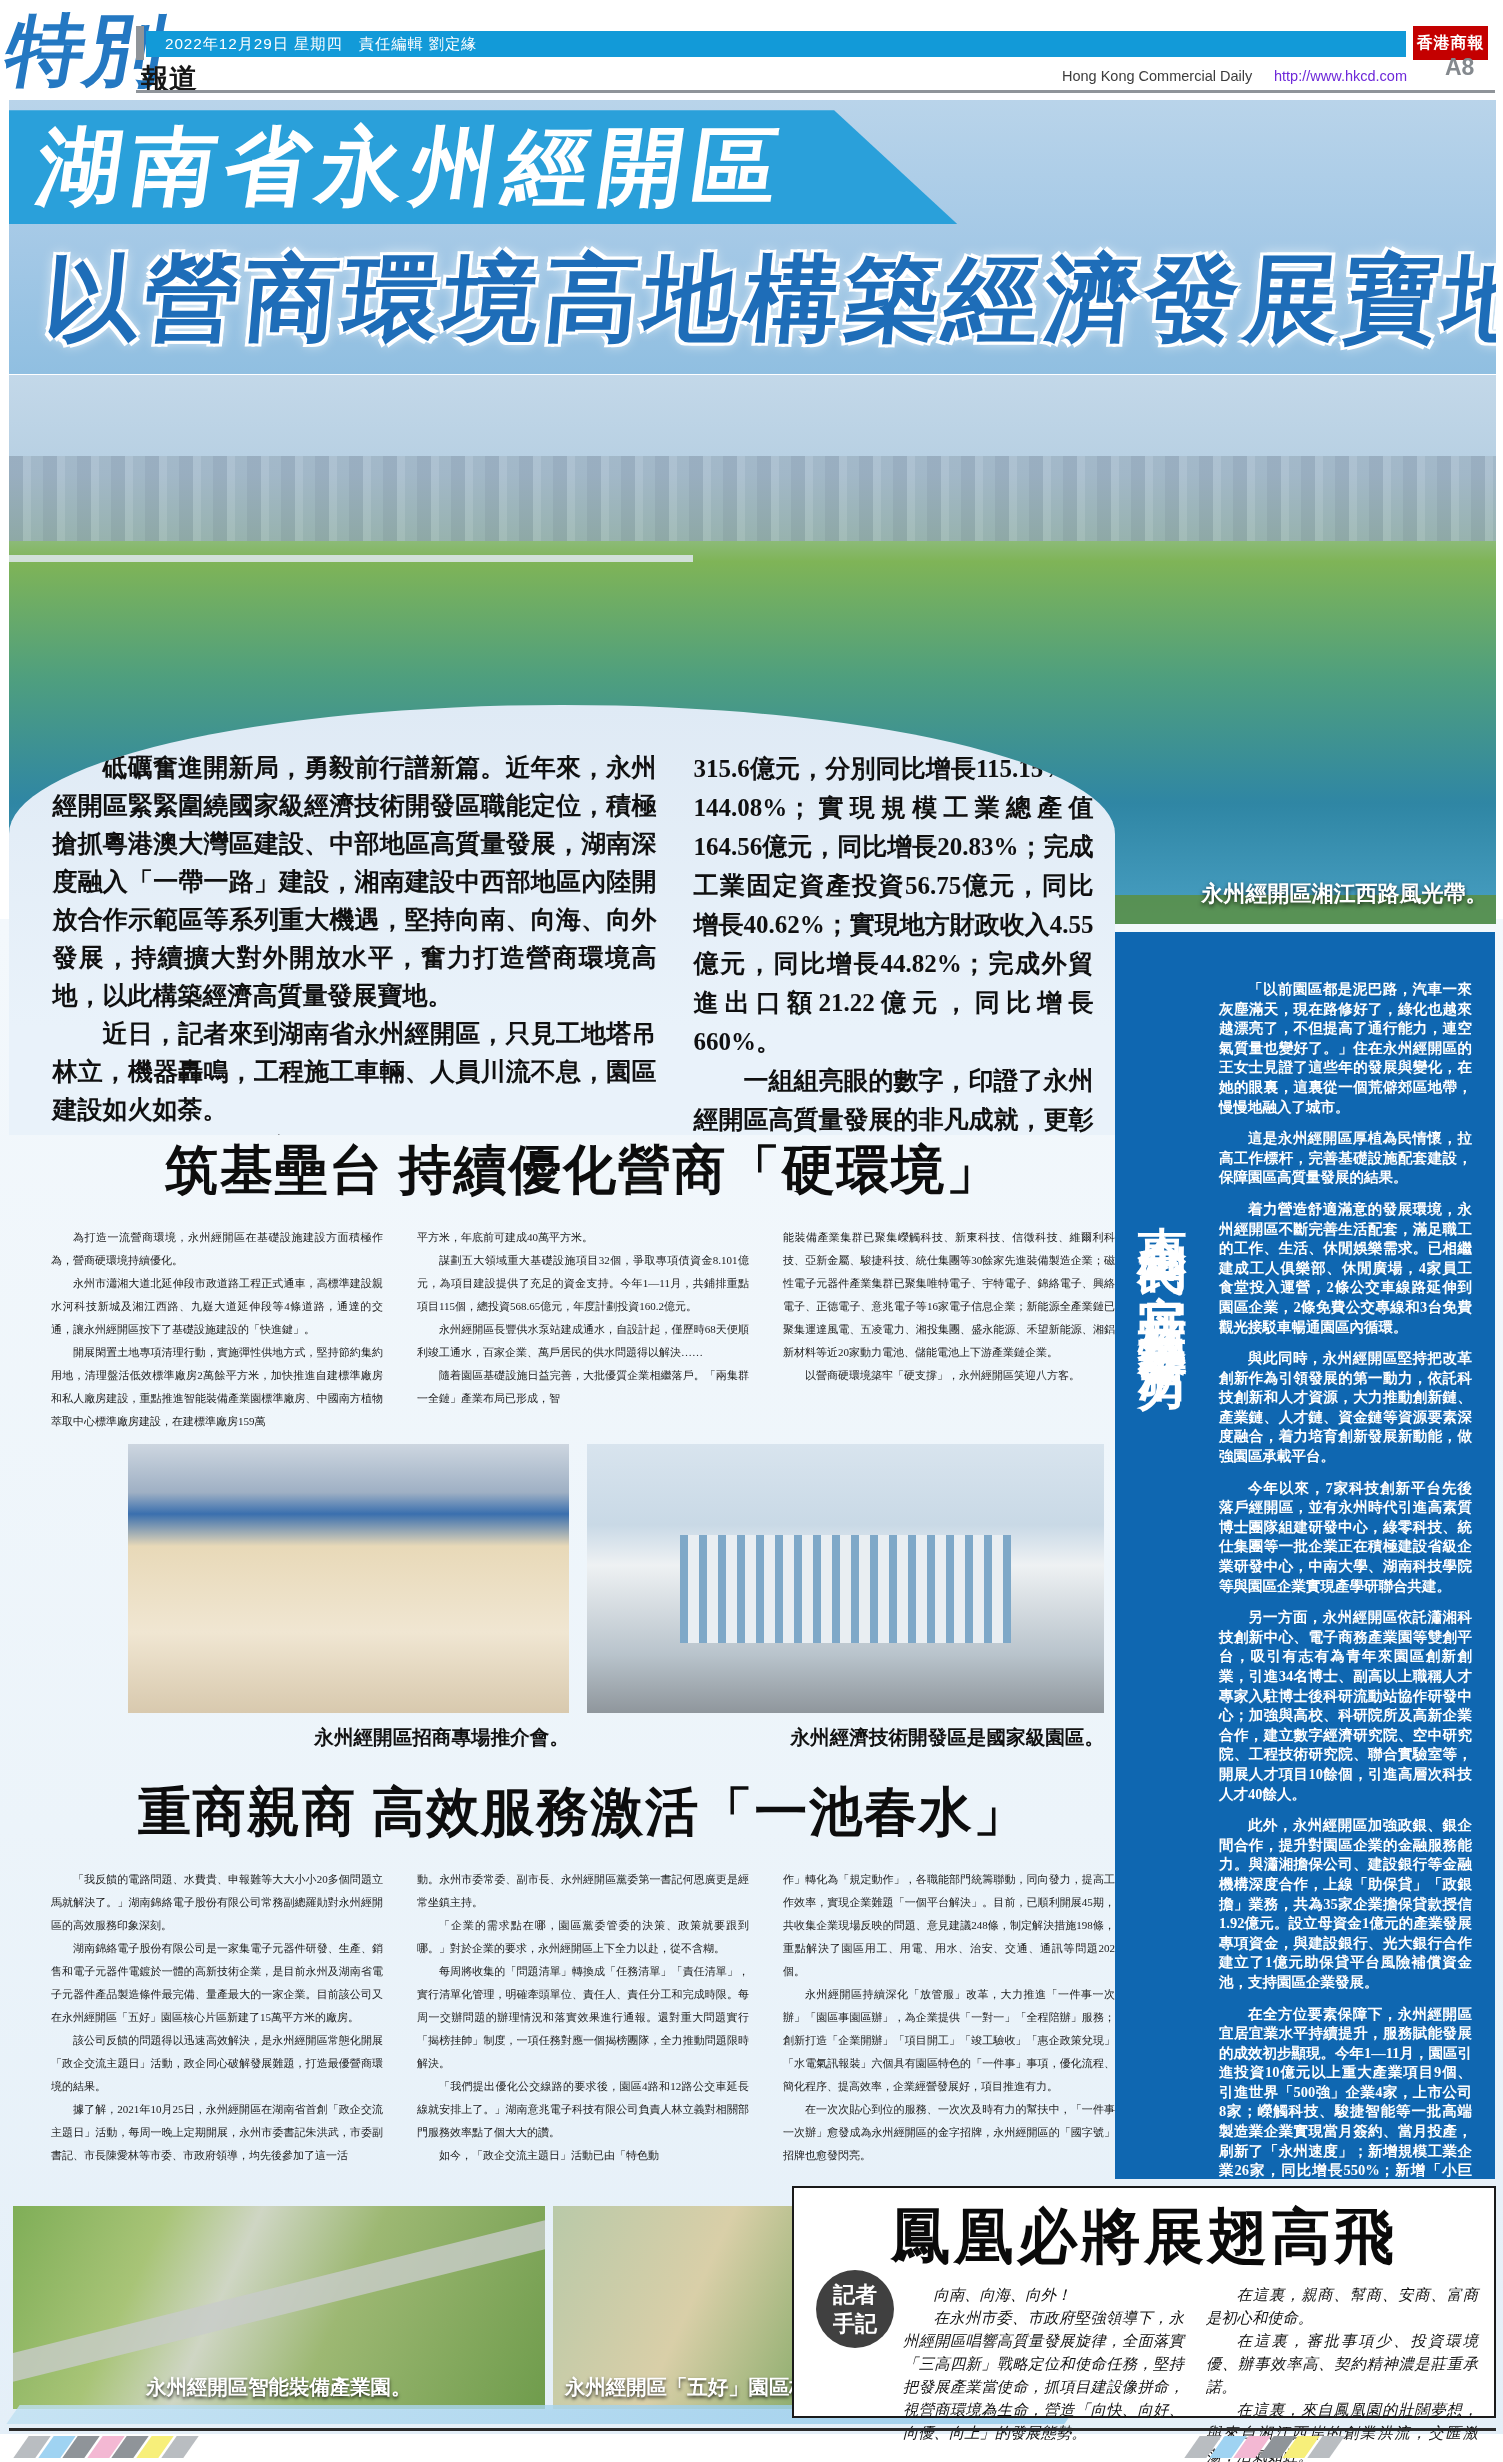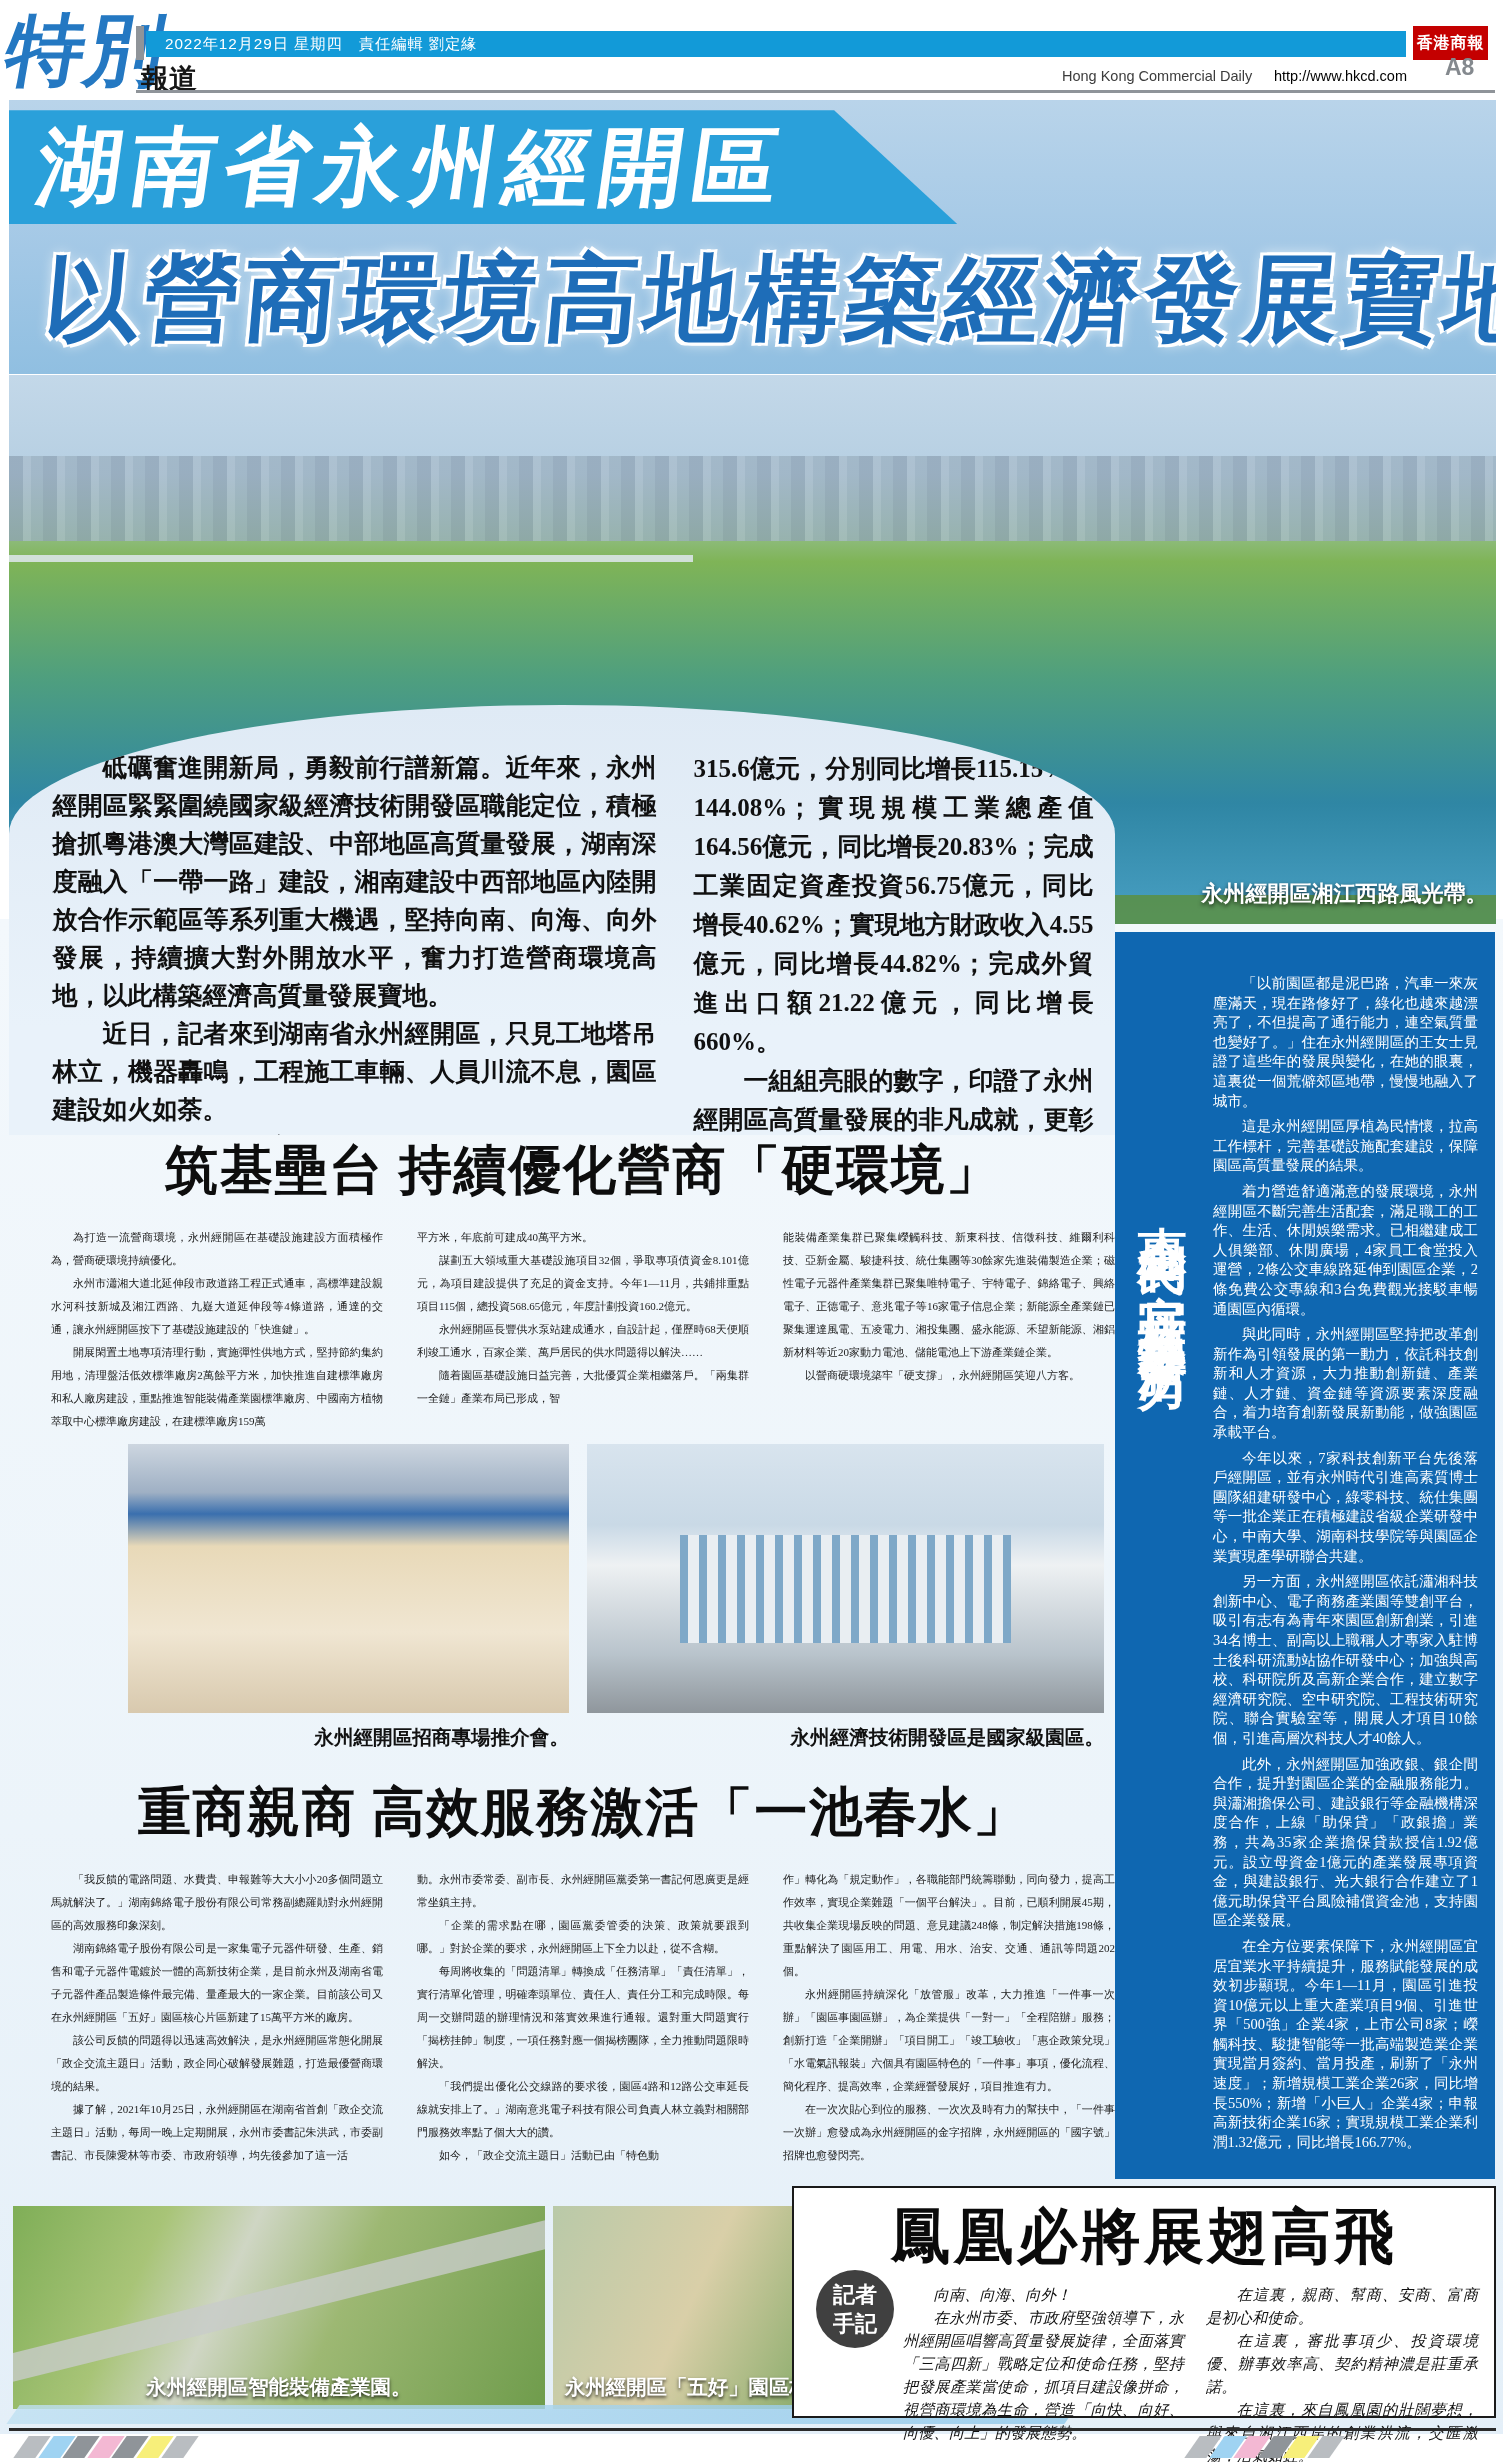--- a/index.html
+++ b/index.html
@@ -11,21 +11,21 @@
          transform:skewX(-10deg);letter-spacing:1.7px;line-height:1;}
   .gray-tab{position:absolute;left:136px;top:25.5px;width:7.7px;height:34px;background:#8f9499;}
   .date-bar{position:absolute;left:146px;top:31px;width:1260px;height:25.5px;background:#129ad8;
             color:#fff;font-size:15.3px;line-height:25.5px;padding-left:19px;box-sizing:border-box;
             font-family:"Liberation Sans","DejaVu Sans",sans-serif;letter-spacing:0.9px;}
   .hkcd-logo{position:absolute;left:1413px;top:25.5px;width:75px;height:34px;background:#c40000;
              color:#fff;font-size:16px;font-weight:900;line-height:34px;text-align:center;letter-spacing:0.9px;}
   .baodao{position:absolute;left:141px;top:60px;font-size:28px;font-weight:700;color:#161616;}
   .eng-name{position:absolute;left:1062px;top:68px;font-size:14.5px;color:#3c3c3c;
             font-family:"Liberation Sans","DejaVu Sans",sans-serif;}
-  .site-url{position:absolute;left:1274px;top:68px;font-size:14.5px;color:#000000;
+  .site-url{position:absolute;left:1274px;top:68px;font-size:14.5px;color:#6d28d9;
             font-family:"Liberation Sans","DejaVu Sans",sans-serif;}
   .page-no{position:absolute;left:1445px;top:54px;font-size:23px;font-weight:900;color:#84898e;
            font-family:"Liberation Sans","DejaVu Sans",sans-serif;}
   .header-rule{position:absolute;left:136px;top:90px;width:1359px;height:3.4px;background:#8f9499;}
 
   
   .lower-bg{position:absolute;left:0;top:919px;width:1504px;height:1515px;
             background:linear-gradient(180deg,#f3f8fc 0%,#ecf4fa 60%,#e4eff8 100%);}
   .deco-band{position:absolute;left:12.8px;top:2405px;width:1058px;height:19px;
              background:linear-gradient(90deg,#bfe0f2,#8fc8ea);transform:skewX(-35deg);opacity:.8;}
@@ -96,21 +96,21 @@
              color:#fff;text-shadow:0 1.7px 3.4px rgba(0,0,0,.8);line-height:27px;}
 
   
   .sidebar{position:absolute;left:1115px;top:932px;width:380px;height:1247px;background:#0f67b1;
            box-sizing:border-box;overflow:hidden;}
   .sidebar-title{position:absolute;left:19px;top:255px;height:970px;writing-mode:vertical-rl;
                  color:#fff;font-size:49px;font-weight:900;letter-spacing:8.5px;line-height:1.15;}
   .sidebar-title .gap{display:inline-block;height:34px;}
   .sidebar-body{position:absolute;left:92px;top:36px;width:277px;font-size:14.5px;line-height:19.6px;
                 color:#fff;text-align:justify;}
-  .sidebar-body p{margin:6px;text-indent:2em;}
+  .sidebar-body p{margin:12px;text-indent:2em;font-weight:bold;}
 
   
   .notebox{position:absolute;left:792px;top:2186px;width:704px;height:232px;background:#fff;
            border:2.6px solid #1a1a1a;box-sizing:border-box;}
   .notebox h3{margin:8.5px 0 5.1px 0;text-align:center;font-size:60px;font-weight:900;letter-spacing:3.4px;color:#0a0a0a;}
   .badge{position:absolute;left:22px;top:82px;width:78px;height:78px;border-radius:50%;background:#404040;
          color:#fff;text-align:center;font-size:22px;font-weight:700;line-height:29px;padding-top:10.2px;
          box-sizing:border-box;font-family:"Liberation Sans","DejaVu Sans",sans-serif;}
   .note-cols{display:flex;gap:22px;padding:0 15.3px 0 109px;}
   .note-col{font-size:15.3px;line-height:23px;text-align:justify;color:#101010;font-style:italic;}

